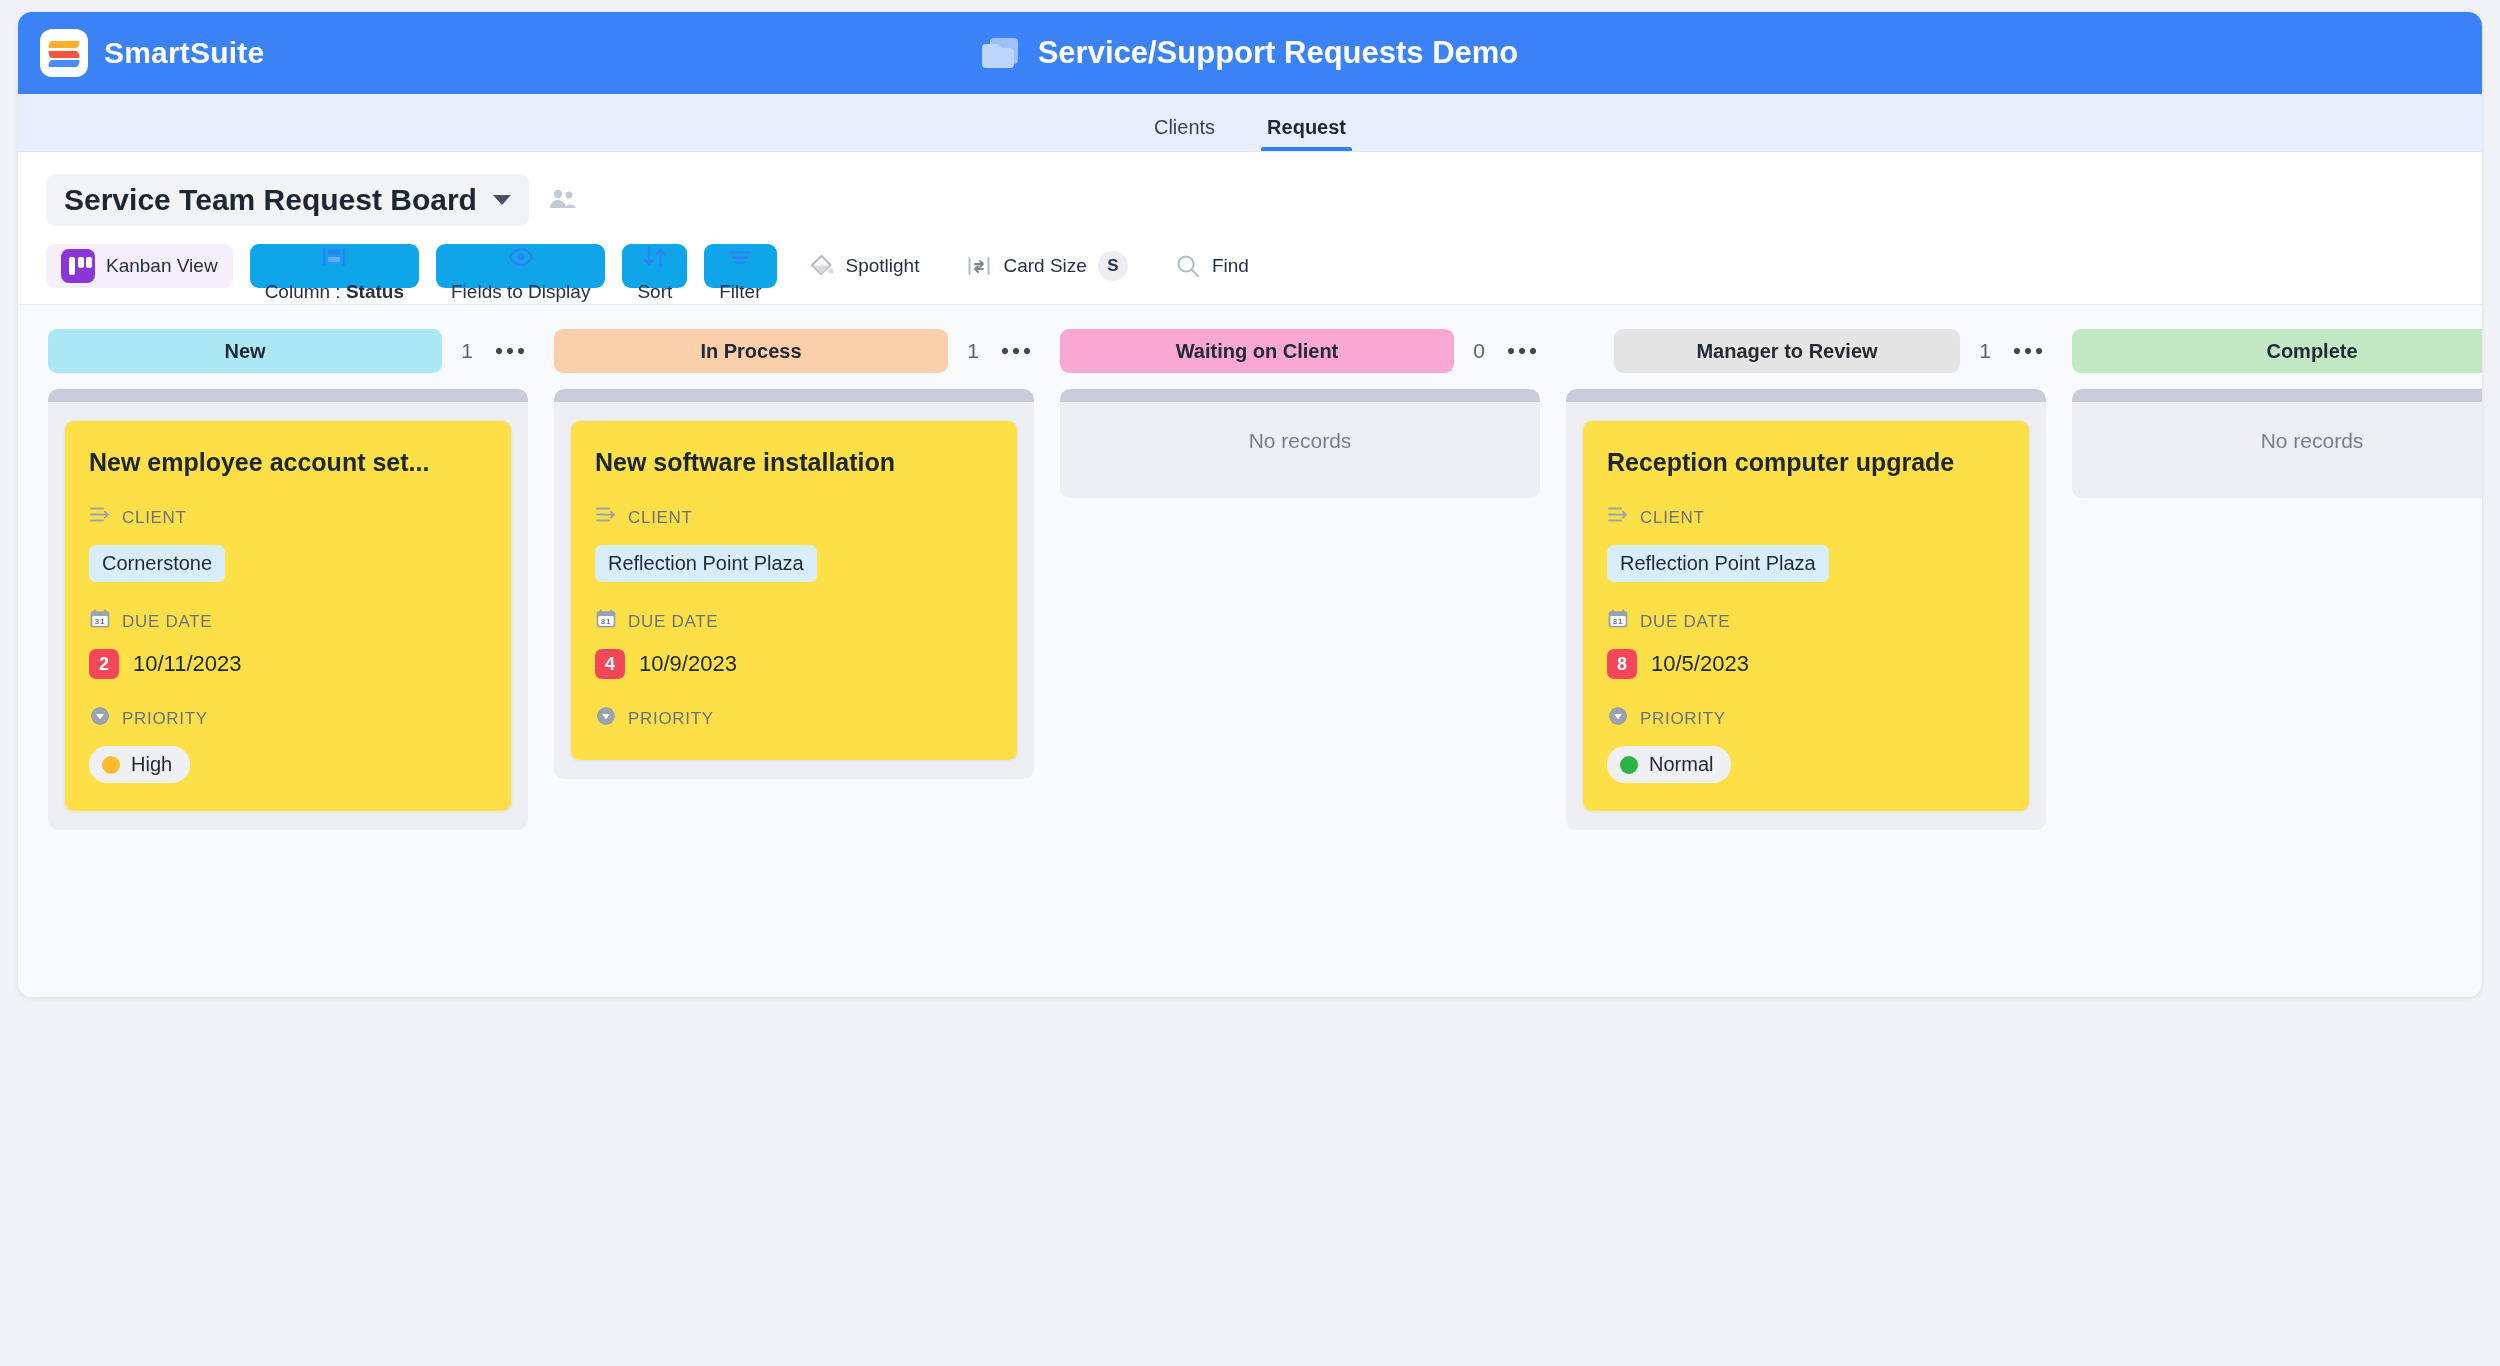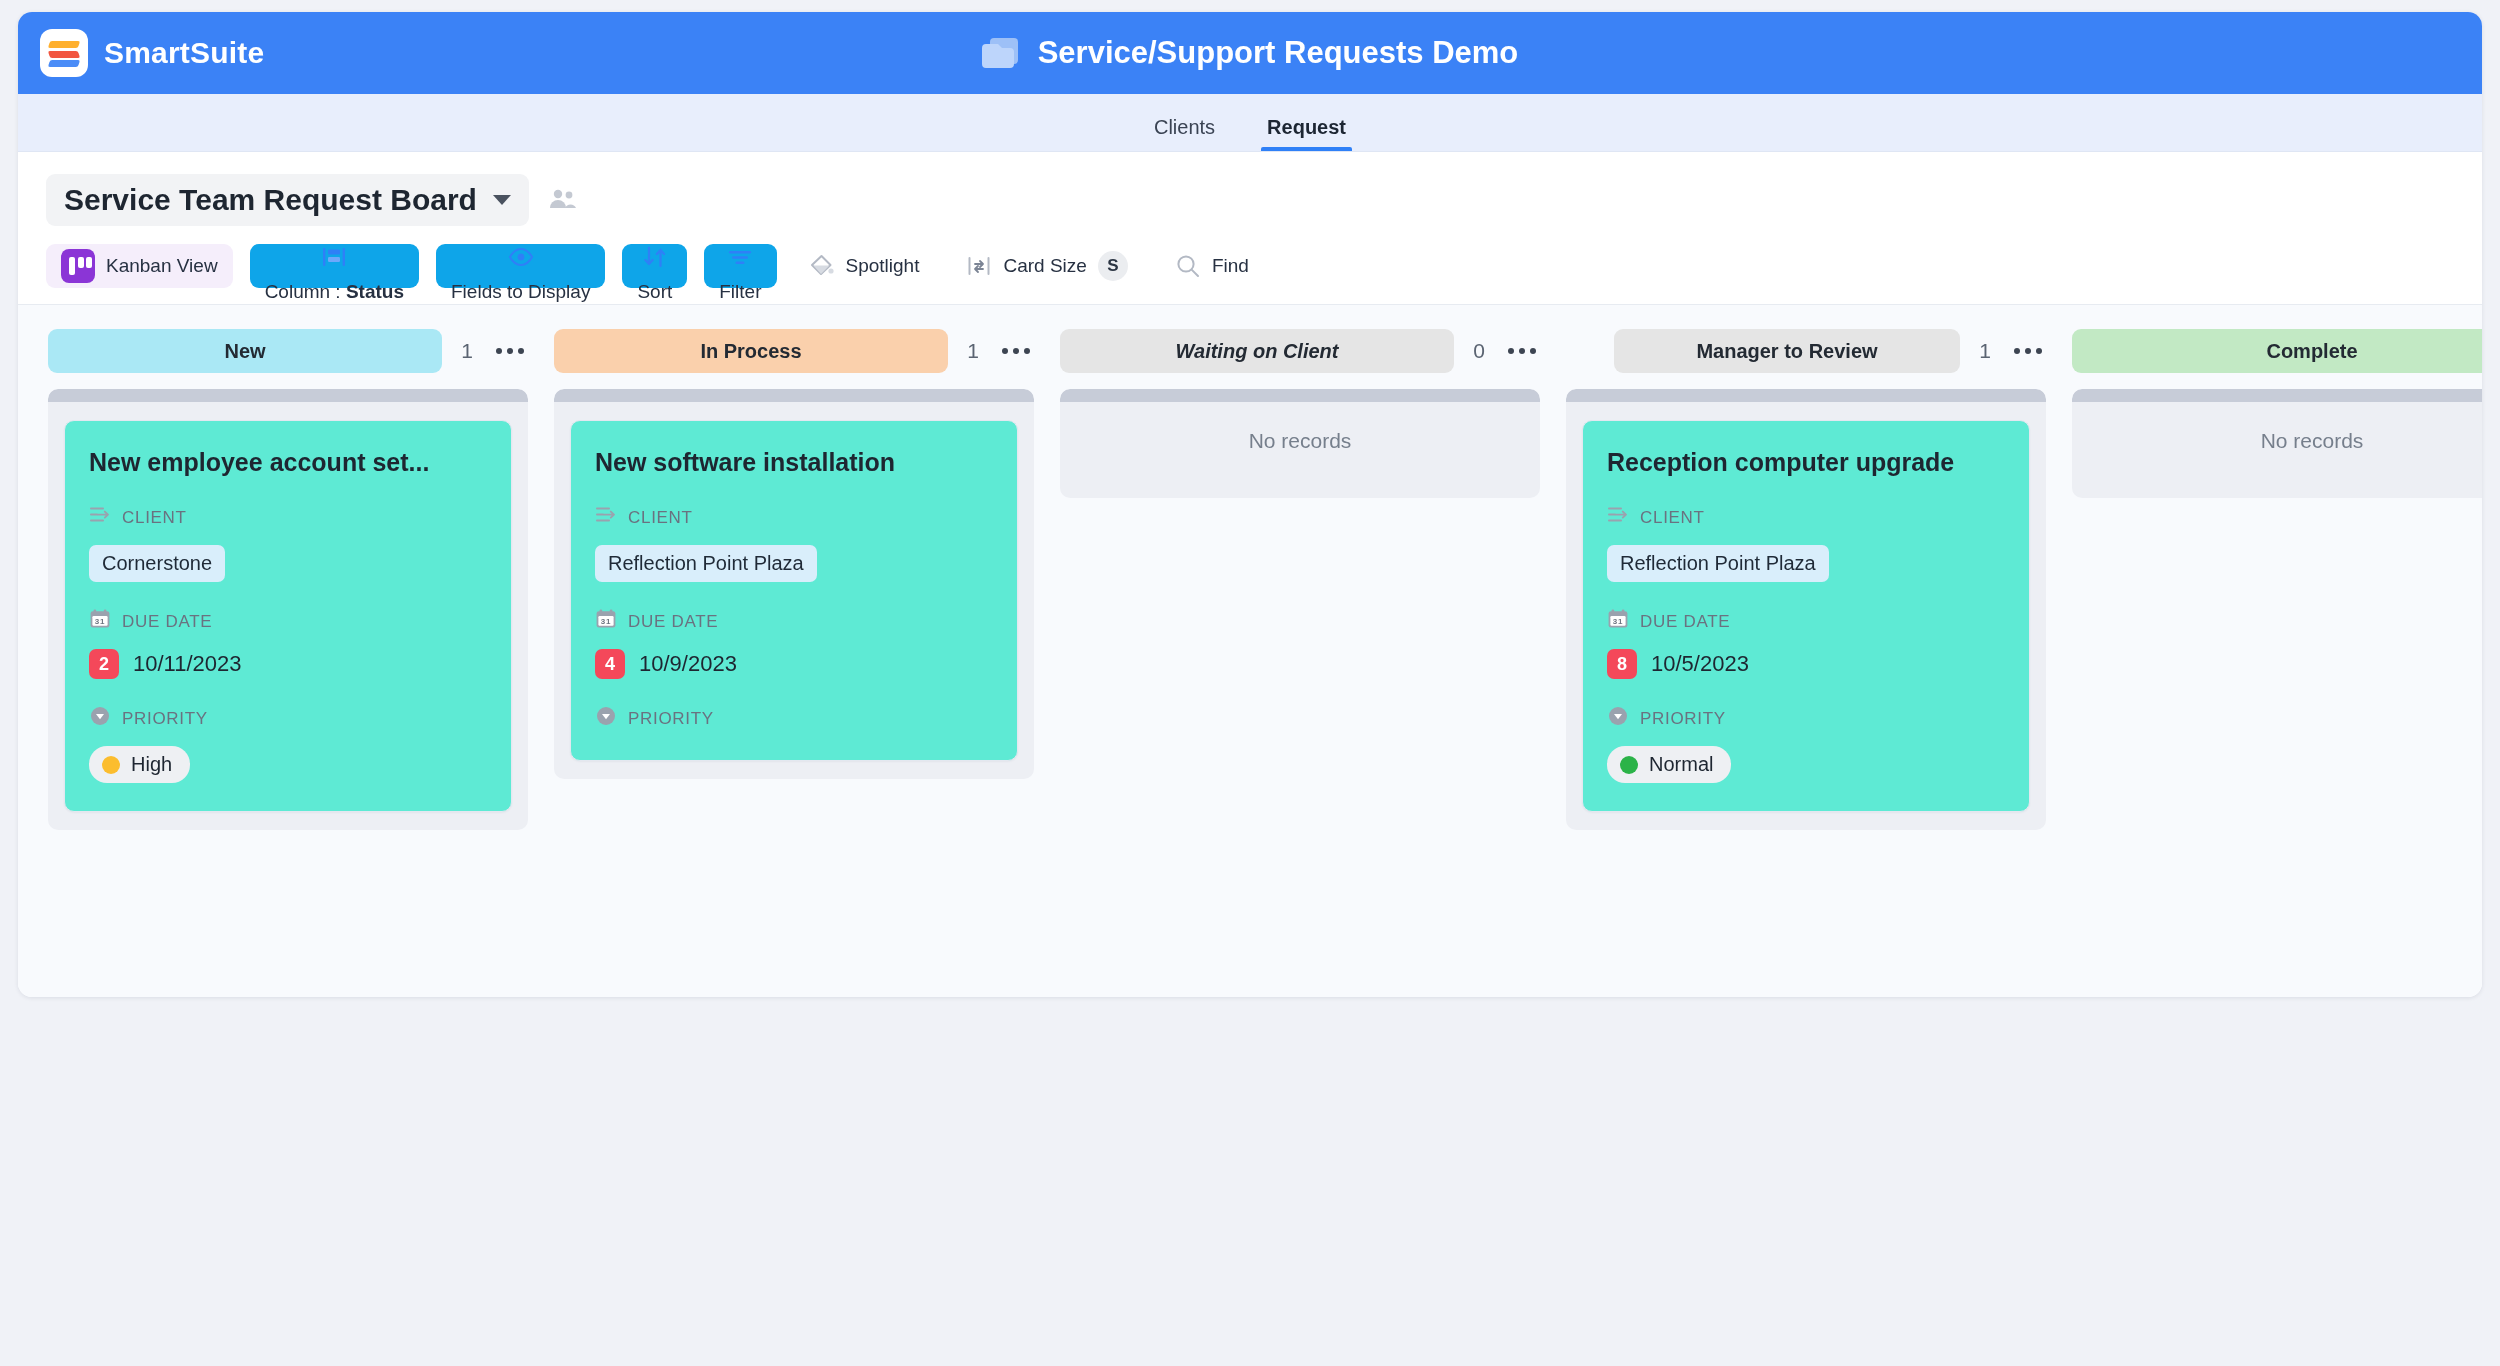--- a/index.html
+++ b/index.html
@@ -274,21 +274,21 @@
     height: 78px;
     display: flex;
     align-items: center;
     justify-content: center;
     font-size: 21px;
     color: #767f8c;
   }
   .cards { padding: 18px 16px 0 16px; }
 
   .card {
-    background: #5eead4;
+    background: #fde047;
     border: 1px solid #e3e8f0;
     border-radius: 10px;
     padding: 26px 24px 28px 24px;
     box-shadow: 0 1px 2px rgba(30,40,70,.05);
     cursor: pointer;
   }
   .card-title {
     font-size: 25px;
     font-weight: 700;
     color: #1e2631;
@@ -601,21 +601,21 @@
                       </svg></span>
                     <span>PRIORITY</span>
                   </div>
                 </div>
               </div>
             </div>
           </div>
         </div>
         <div class="col">
           <div class="col-head">
-            <div class="col-pill" style="background: #e5e5e5; font-style: italic;">Waiting on Client</div>
+            <div class="col-pill" style="background: #f9a8d4;">Waiting on Client</div>
             <div class="col-count">0</div>
             <div class="dots">
               <b></b>
               <b></b>
               <b></b>
             </div>
           </div>
           <div class="col-body">
             <div class="col-grip"></div>
             <div class="col-empty">No records</div>

